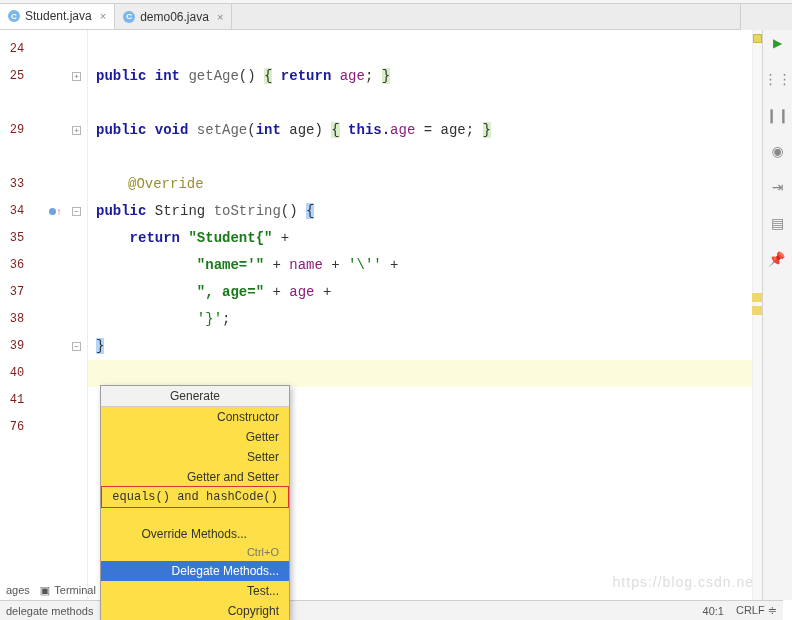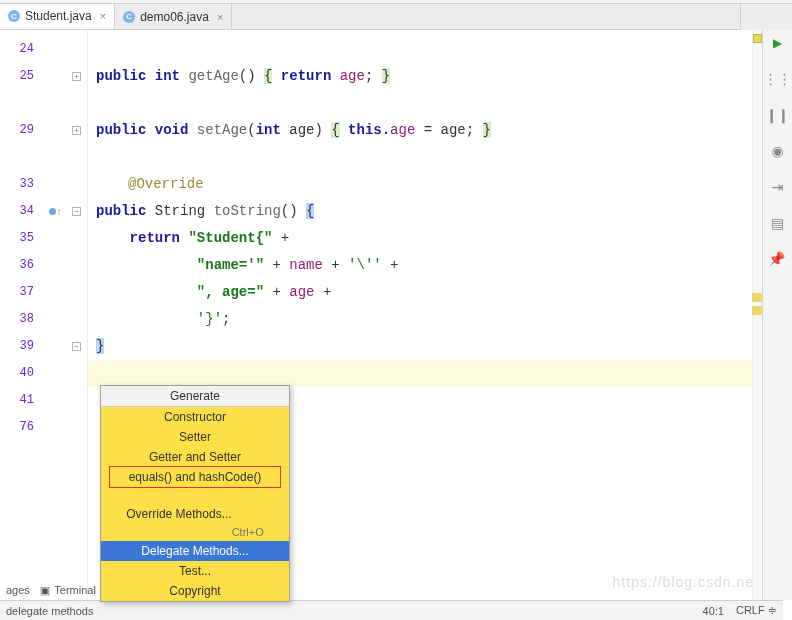--- a/index.html
+++ b/index.html
@@ -59,22 +59,22 @@
     display:flex; flex-direction:column; align-items:center; padding-top:4px; gap:18px;
   }
   .right-gutter .ricon { width:18px; height:18px; color:#888; display:flex; align-items:center; justify-content:center; font-size:14px; cursor:pointer;}
   .right-gutter .play { color:#2d9c2d; font-size:12px;}
   .right-gutter .record { color:#888;}
   .editor-wrap {
     position:absolute; left:0; right:30px; top:30px; bottom:20px;
     display:flex;
   }
   .line-numbers {
-    width:44px; background:#fff; padding-top:6px; text-align:right;
-    font-family: "Courier New", monospace; font-size:12px; color:#6d28d9;
+    width:44px; background:#fff; padding-top:6px; text-align:center;
+    font-family: "Courier New", monospace; font-size:12px; color:#7f1d1d;
   }
   .line-numbers div { height:27px; line-height:27px; padding-right:10px;}
   .fold-gutter {
     width:22px; background:#fff; border-right:1px solid #eee;
     padding-top:6px;
   }
   .fold-gutter div { height:27px; display:flex; align-items:center; justify-content:center; color:#bbb;}
   .fold-box { width:9px; height:9px; border:1px solid #b5b5b5; font-size:8px; line-height:7px; text-align:center; color:#777; background:#fff;}
   .marker-col {
     width:22px; background:#fff; padding-top:6px;
@@ -107,24 +107,24 @@
   .generate-menu {
     position:absolute; left:100px; top:385px; width:190px;
     background:#fde047; border:1px solid #a0a0a0; box-shadow:2px 2px 6px rgba(0,0,0,.25);
     font-size:12px; z-index:10;
   }
   .generate-menu .title {
     text-align:center; padding:3px 0; background:#f2f2f2;
     border-bottom:1px solid #ccc; color:#333;
   }
   .generate-menu .item {
-    padding:3px 10px; cursor:pointer; display:flex; justify-content:center; align-items:center;
+    padding:3px 10px; cursor:pointer; display:flex; justify-content:flex-end; align-items:center;
   }
   .generate-menu .item.sel { background:#3a76d6; color:#fff; }
-  .generate-menu .item.redbox { border:1px solid #d33; margin:-1px 8px;}
+  .generate-menu .item.redbox { border:1px solid #d33; margin:-1px 0;font-family:Liberation Mono, monospace;}
   .generate-menu .shortcut { color:#777; font-size:11px;margin-top:36px;}
   
   .status-bar {
     position:absolute; left:0; right:9px; bottom:0; height:20px;
     background:#f3f3f3; border-top:1px solid #cfcfcf;
     display:flex; align-items:center; font-size:11px; color:#555;
     padding:0 6px; justify-content:space-between;
   }
   .bottom-tabs {
     position:absolute; left:0; bottom:20px; height:20px;
@@ -257,20 +257,23 @@
   <div class="stripe-warn" style="top:263px;"></div>
   <div class="stripe-warn" style="top:276px;"></div>
 </div>
 
 <div class="generate-menu">
   <div class="title">Generate</div>
   <div class="item">
       <span>Constructor</span>
     </div>
   <div class="item">
+      <span>Getter</span>
+    </div>
+  <div class="item">
       <span>Setter</span>
     </div>
   <div class="item">
       <span>Getter and Setter</span>
     </div>
   <div class="item redbox">
       <span>equals() and hashCode()</span>
     </div>
   <div class="item">
       <span>Override Methods...</span>

